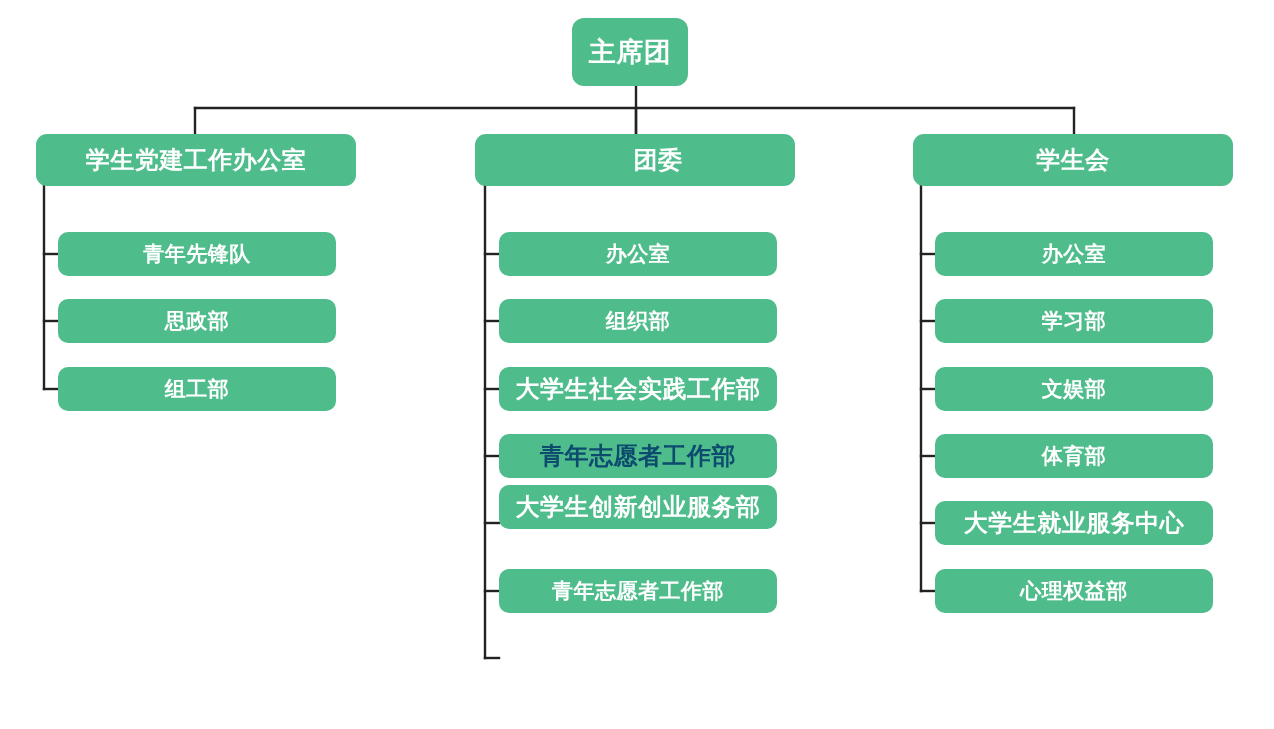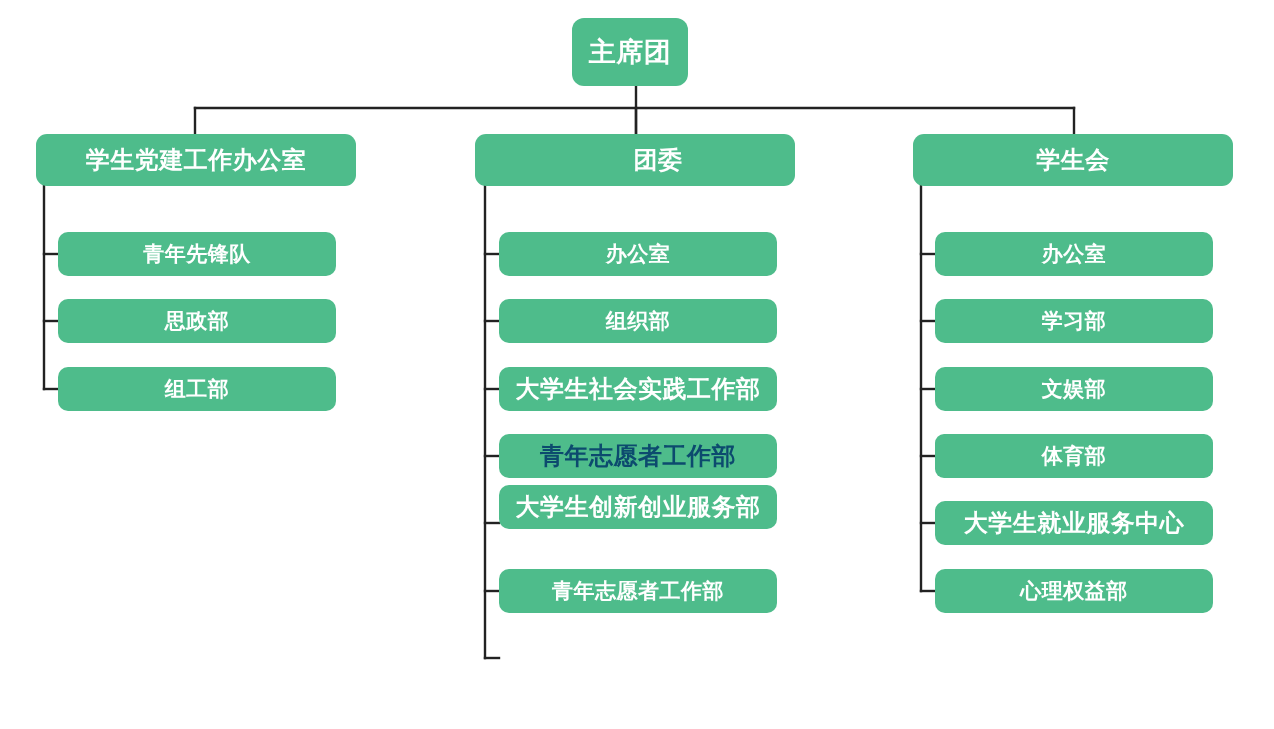--- a/index.html
+++ b/index.html
@@ -125,17 +125,17 @@
   <div class="node node-l3" style="left: 499px; top: 232px; width: 278px; height: 44px; background-color: rgb(78, 188, 139); color: rgb(255, 255, 255);">办公室</div>
   <div class="node node-l3" style="left: 499px; top: 299px; width: 278px; height: 44px; background-color: rgb(78, 188, 139); color: rgb(255, 255, 255);">组织部</div>
   <div class="node node-l3 long" style="left: 499px; top: 367px; width: 278px; height: 44px; background-color: rgb(78, 188, 139); color: rgb(255, 255, 255);">大学生社会实践工作部</div>
   <div class="node node-l3 long" style="left: 499px; top: 434px; width: 278px; height: 44px; background-color: rgb(78, 188, 139); color: #0c4a6e;">青年志愿者工作部</div>
   <div class="node node-l3 long" style="left: 499px; top: 485px; width: 278px; height: 44px; background-color: rgb(78, 188, 139); color: rgb(255, 255, 255);">大学生创新创业服务部</div>
   <div class="node node-l3" style="left: 499px; top: 569px; width: 278px; height: 44px; background-color: rgb(78, 188, 139); color: rgb(255, 255, 255);">青年志愿者工作部</div>
 
   <div class="node node-l3" style="left: 935px; top: 232px; width: 278px; height: 44px; background-color: rgb(78, 188, 139); color: rgb(255, 255, 255);">办公室</div>
   <div class="node node-l3" style="left: 935px; top: 299px; width: 278px; height: 44px; background-color: rgb(78, 188, 139); color: rgb(255, 255, 255);">学习部</div>
   <div class="node node-l3" style="left: 935px; top: 367px; width: 278px; height: 44px; background-color: rgb(78, 188, 139); color: rgb(255, 255, 255);">文娱部</div>
-  <div class="node node-l3" style="left: 935px; top: 434px; width: 278px; height: 44px; background-color: rgb(78, 188, 139); color: rgb(255, 255, 255); border-radius: 9px;">体育部</div>
+  <div class="node node-l3" style="left: 935px; top: 434px; width: 278px; height: 44px; background-color: rgb(78, 188, 139); color: rgb(255, 255, 255);">体育部</div>
   <div class="node node-l3" style="left: 935px; top: 569px; width: 278px; height: 44px; background-color: rgb(78, 188, 139); color: rgb(255, 255, 255);">心理权益部</div>
   <div class="node node-l3 long" style="left: 935px; top: 501px; width: 278px; height: 44px; background-color: rgb(78, 188, 139); color: rgb(255, 255, 255);">大学生就业服务中心</div>
 
 </div>
 
 </body></html>

